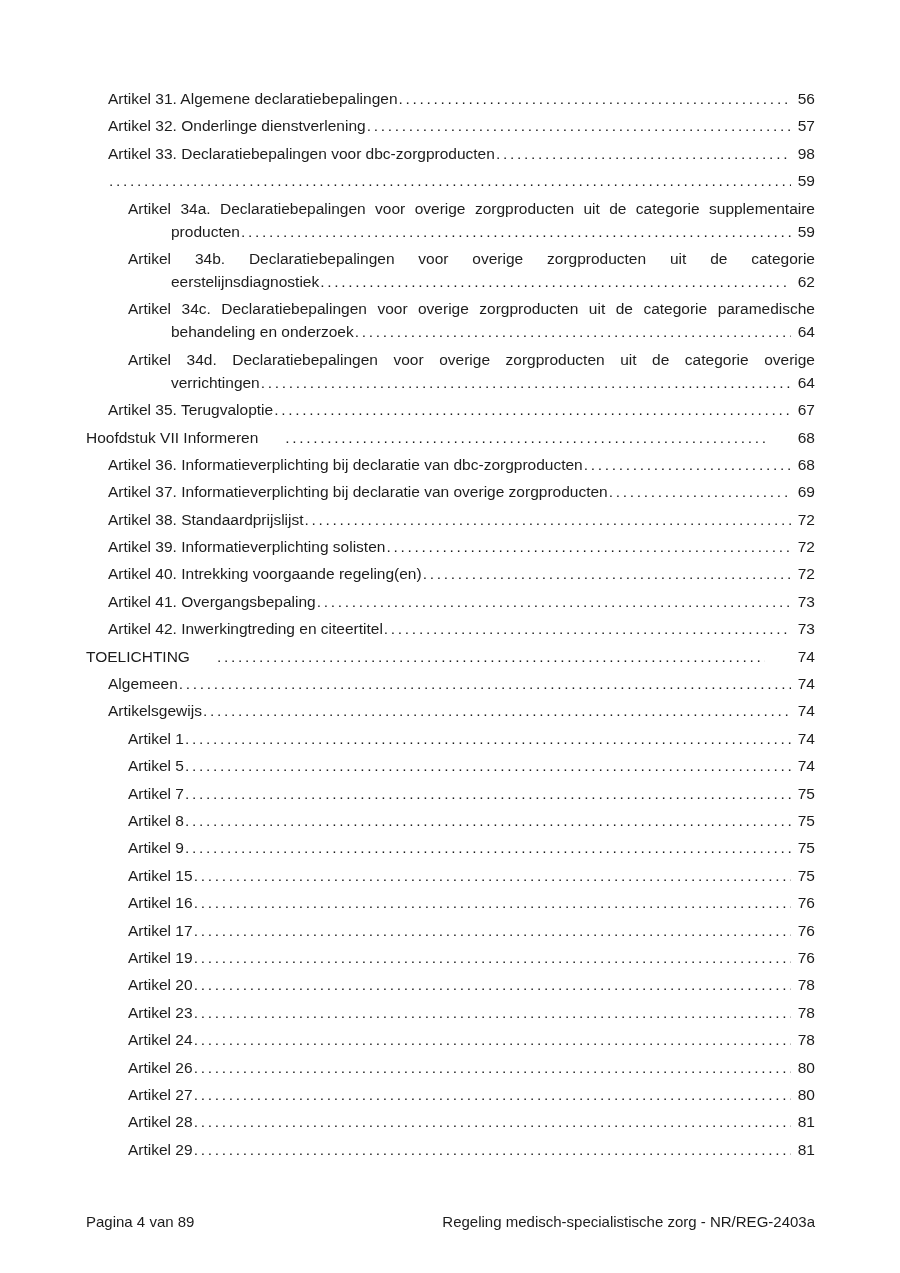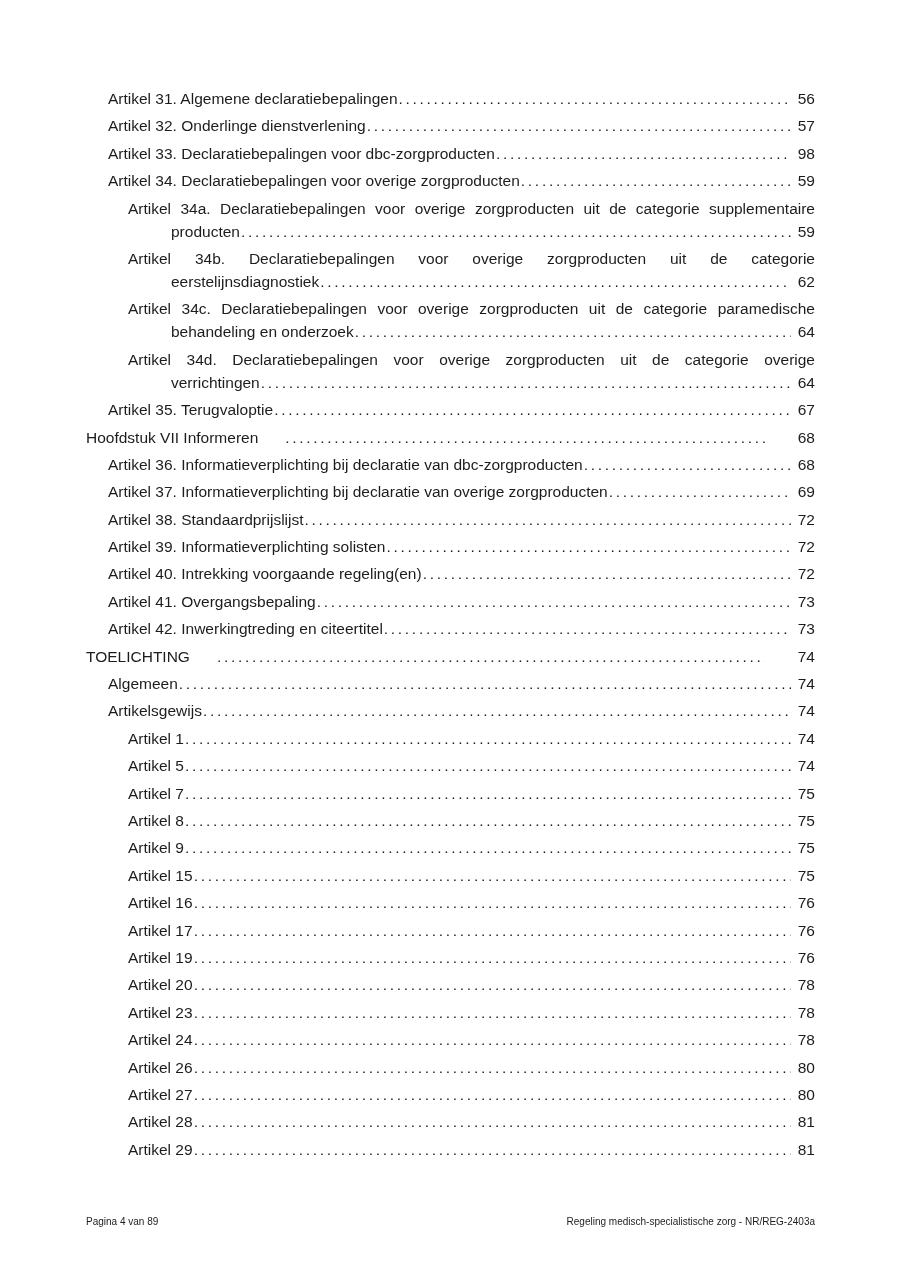--- a/index.html
+++ b/index.html
@@ -59,21 +59,21 @@
     text-align: right;
   }
   .footer {
     position: absolute;
     left: 86px;
     right: 85px;
     top: 1212px;
     display: flex;
     justify-content: space-between;
     align-items: baseline;
-    font-size: 10px;
+    font-size: 15px;
     line-height: 19px;
     color: #1c1c1c;
   }
 </style>
 </head>
 <body>
 
 <div class="page">
   <main class="toc" id="toc">
       <div class="toc-entry lvl1">
@@ -92,21 +92,20 @@
       </div>
       <div class="toc-entry lvl1">
         <div class="toc-row last">
           <span class="toc-text">Artikel 33. Declaratiebepalingen voor dbc-zorgproducten</span>
           <span class="toc-dots"></span>
           <span class="toc-page">98</span>
         </div>
       </div>
       <div class="toc-entry lvl1">
         <div class="toc-row last">
-          <span class="toc-text">Artikel 34. Declaratiebepalingen voor overige zorgproducten</span>
           <span class="toc-dots"></span>
           <span class="toc-page">59</span>
         </div>
       </div>
       <div class="toc-entry lvl2">
         <div class="toc-row fill"><span class="toc-text">Artikel 34a. Declaratiebepalingen voor overige zorgproducten uit de categorie supplementaire</span></div>
         <div class="toc-row last cont">
           <span class="toc-text">producten</span>
           <span class="toc-dots"></span>
           <span class="toc-page">59</span>

